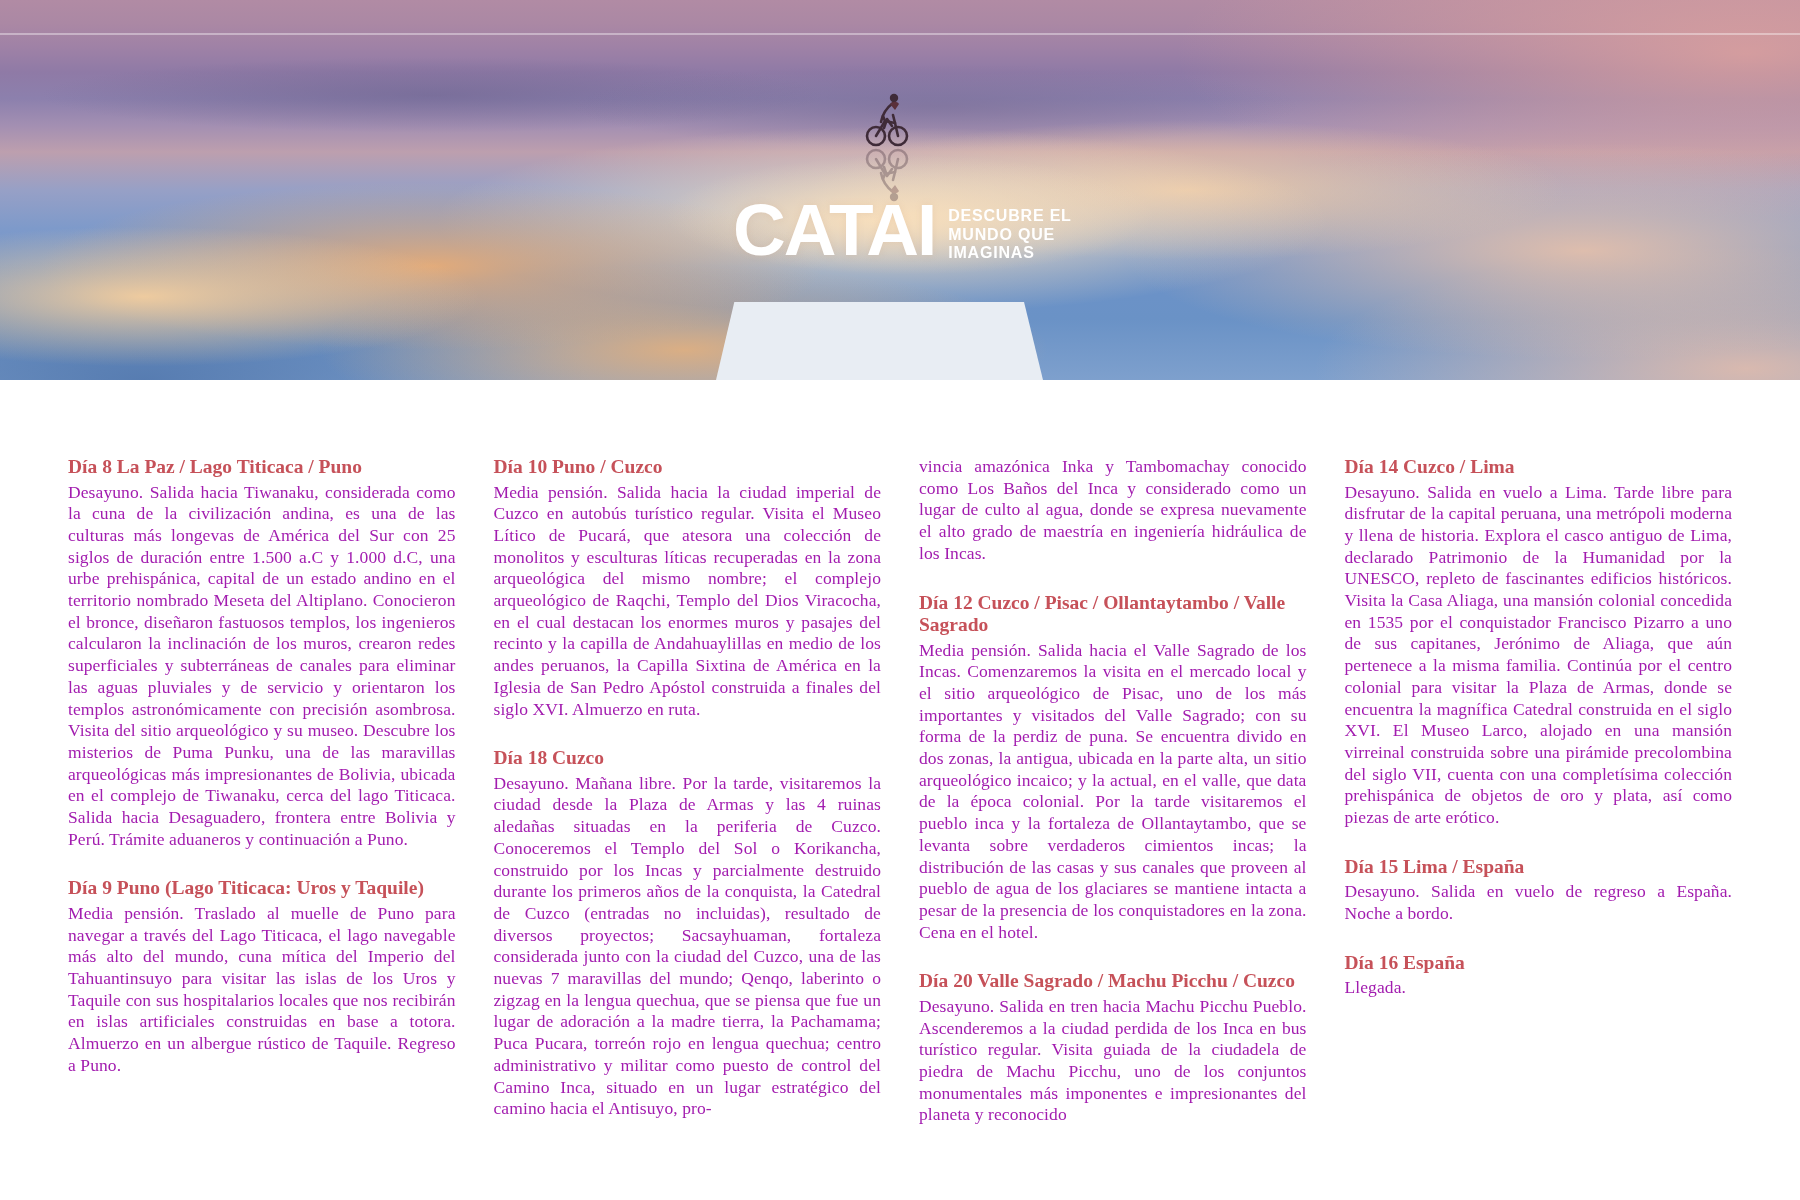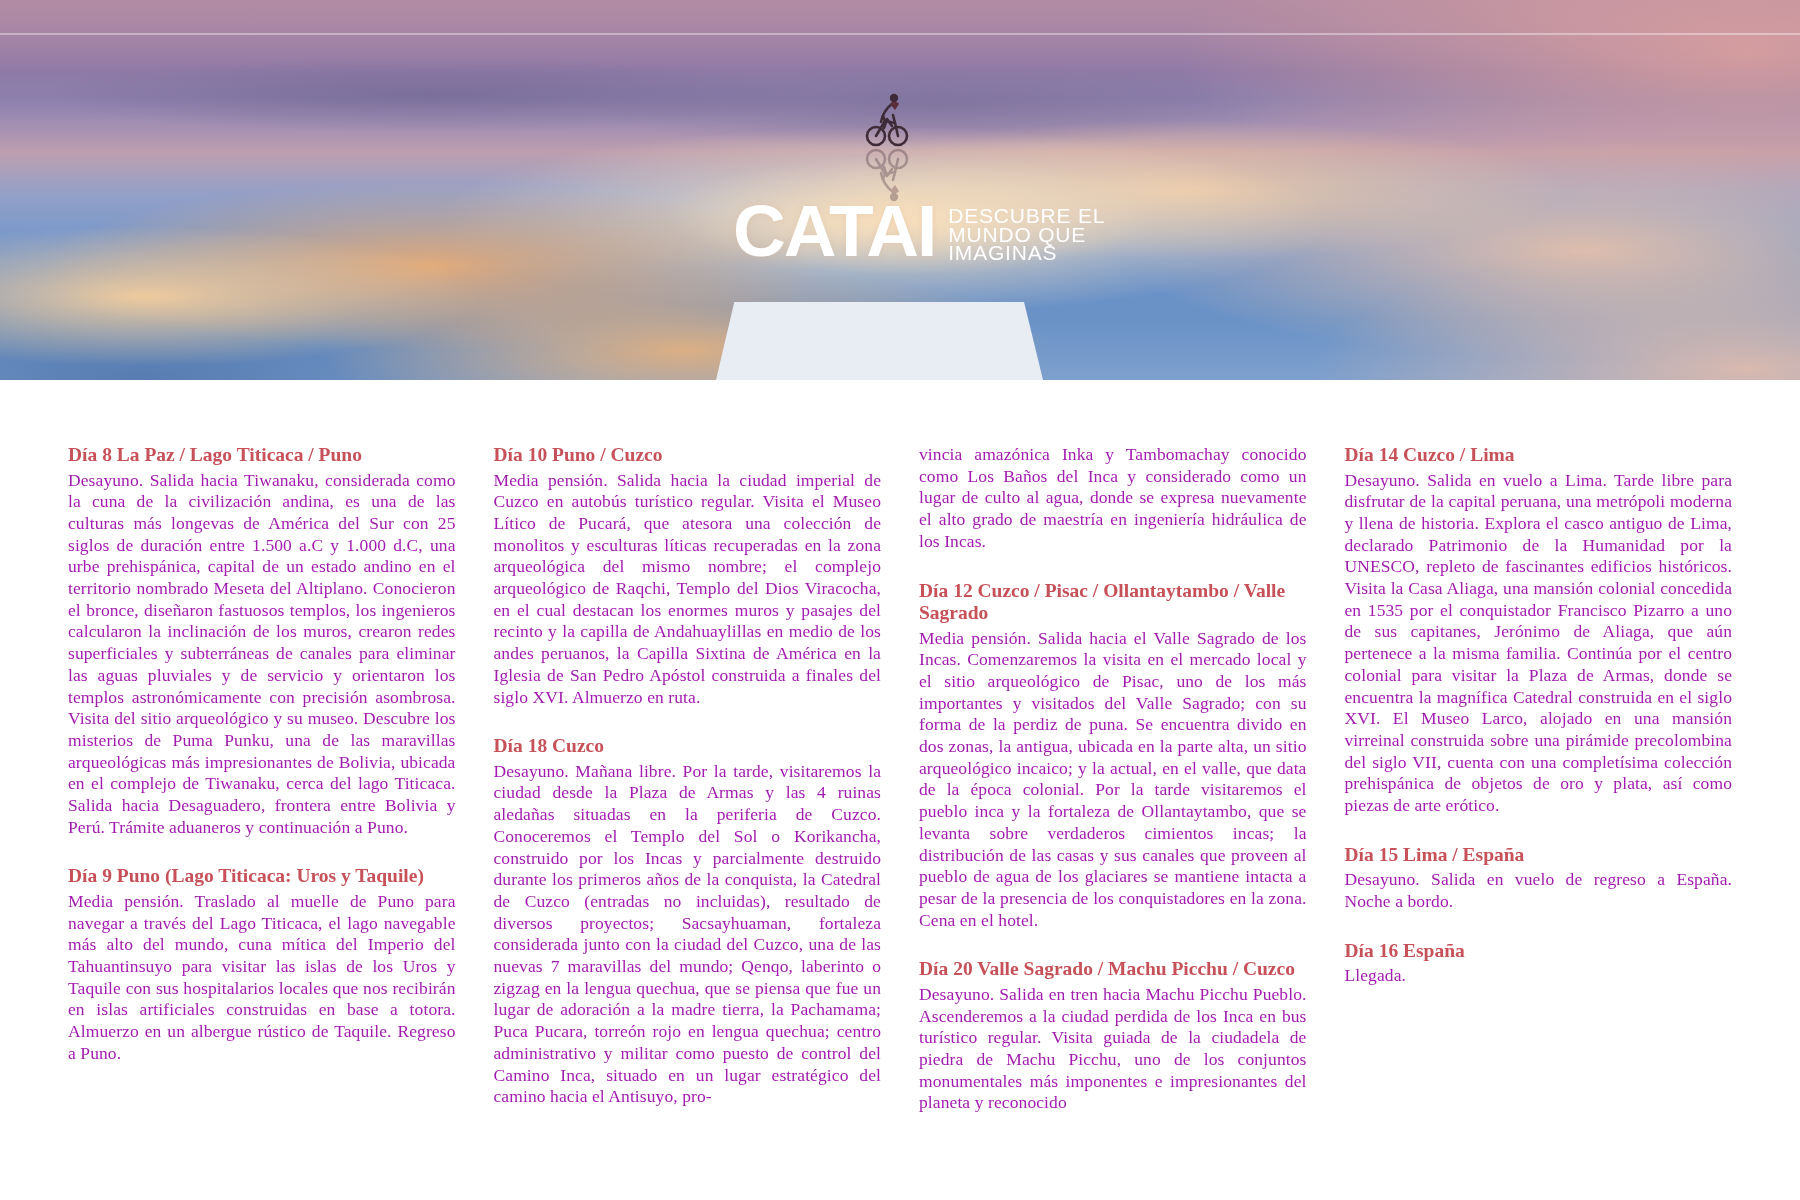--- a/index.html
+++ b/index.html
@@ -40,30 +40,30 @@
     position: absolute; left: 560px; top: 130px; width: 700px; height: 170px;
     background: radial-gradient(ellipse 350px 85px at 50% 50%, rgba(248,222,186,0.75), rgba(248,222,186,0) 70%);
   }
   .hero-seam {
     position: absolute; left: 0; top: 33px; width: 100%; height: 2px;
     background: rgba(255,255,255,0.38);
   }
 
   .logo-block {
     position: absolute; left: 733px; top: 198px;
-    display: flex; align-items: flex-end;
+    display: flex; align-items: flex-start;
     color: #ffffff;
   }
   .logo-word {
     font-size: 73px; font-weight: 800; letter-spacing: -2px; line-height: 64px;
     text-shadow: 0 0 6px rgba(210,170,140,0.25);
   }
   .logo-tagline {
     margin-left: 13px; margin-top: 9px;
-    font-size: 21px; font-weight: 400; line-height: 18.5px; letter-spacing: 0.8px;
+    font-size: 16px; font-weight: 700; line-height: 18.5px; letter-spacing: 0.8px;
   }
 
   .cyclist {
     position: absolute; left: 864px; top: 82px;
   }
   .cyclist-reflection {
     position: absolute; left: 864px; top: 147px;
     transform: scaleY(-1); opacity: 0.32; filter: blur(0.6px);
   }
 
@@ -74,21 +74,21 @@
   }
 
   
   .content {
     display: grid;
     grid-template-columns: repeat(4, 1fr);
     column-gap: 38px;
     padding: 64px 68px 0 68px;
   }
   .block { margin-top: 27px; }
-  .block:first-child { margin-top: 0; }
+  .block:first-child { margin-top: 12px; }
   .day-heading {
     font-family: "Liberation Serif", "DejaVu Serif", serif;
     font-weight: 700;
     font-size: 19.5px;
     line-height: 22.5px;
     color: #c65159;
     margin-bottom: 3px;
   }
   .day-body {
     font-size: 17.5px;

